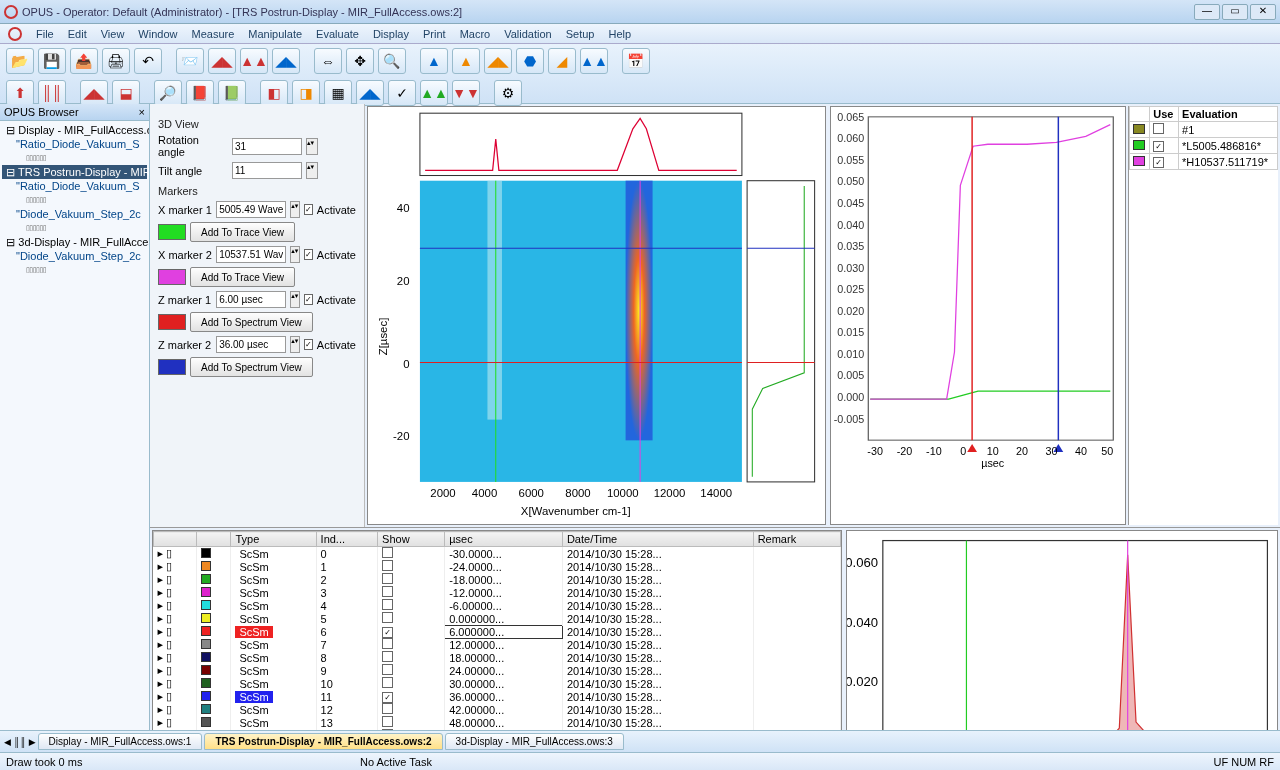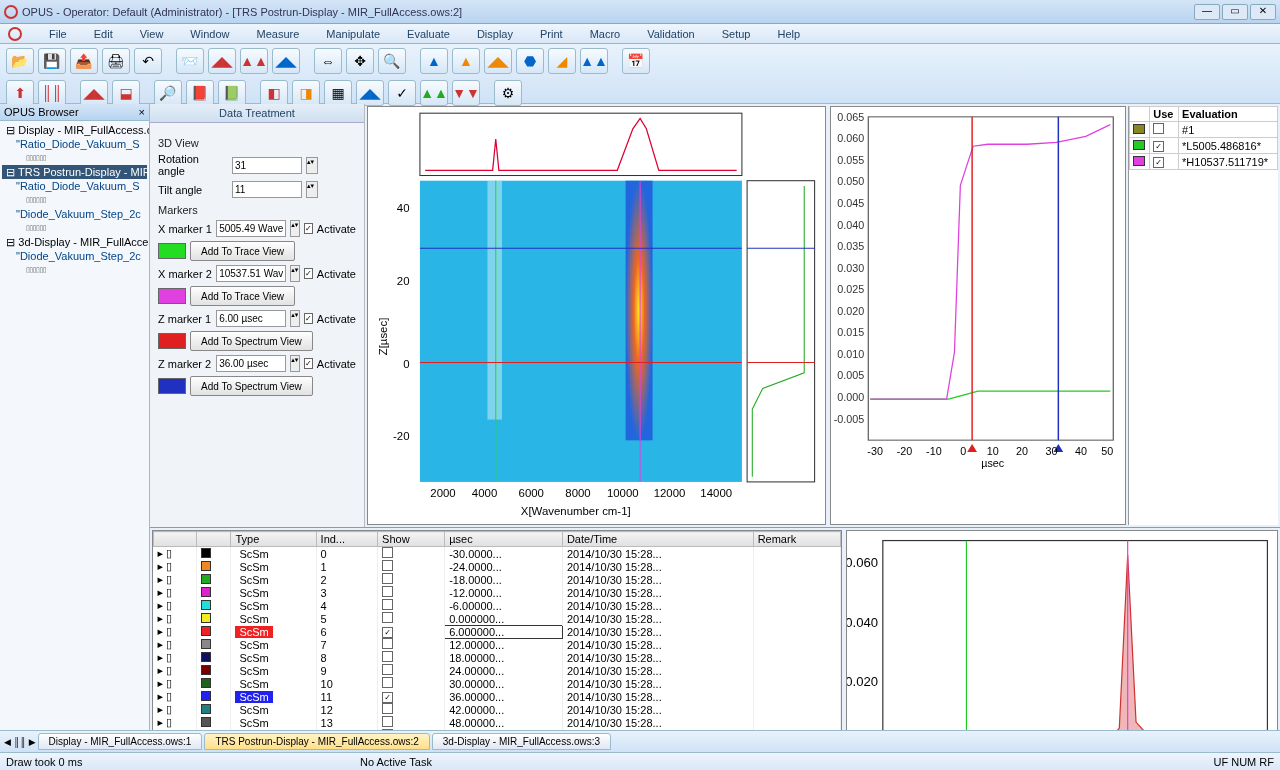--- a/index.html
+++ b/index.html
@@ -2,21 +2,21 @@
 <html><head>
 <meta charset="utf-8">
 <style>
 * { box-sizing: border-box; margin: 0; padding: 0; font-family: 'Segoe UI', Tahoma, sans-serif; font-size: 11px; }
 body { width: 1280px; height: 770px; background: #e8f0fb; overflow: hidden; display: flex; flex-direction: column; }
 .titlebar { height: 24px; background: linear-gradient(#d4e5f7,#b8d4f0); display: flex; align-items: center; padding: 0 4px; border-bottom: 1px solid #8ab; }
 .titlebar .icon { width: 14px; height: 14px; border: 2px solid #c33; border-radius: 50%; margin-right: 4px; }
 .titlebar .title { color: #335; flex: 1; }
 .winbtns { display: flex; gap: 2px; }
 .winbtn { width: 26px; height: 16px; background: #dde9f7; border: 1px solid #8ab; border-radius: 2px; text-align: center; line-height: 12px; font-size: 10px; cursor: pointer; }
-.menubar { height: 20px; background: linear-gradient(#eef5fd,#d9e7f7); display: flex; align-items: center; padding: 0 8px; gap: 27px; border-bottom: 1px solid #aac; }
+.menubar { height: 20px; background: linear-gradient(#eef5fd,#d9e7f7); display: flex; align-items: center; padding: 0 8px; gap: 14px; border-bottom: 1px solid #aac; }
 .menubar .appicon { width: 14px; height: 14px; border: 2px solid #c33; border-radius: 50%; }
 .menubar span { color: #246; cursor: pointer; }
 .toolbar { height: 60px; background: linear-gradient(#e8f2fc,#cfe2f6); display: flex; align-items: center; padding: 4px 6px; gap: 4px; border-bottom: 1px solid #9bc; flex-wrap: wrap; }
 .tbtn { width: 28px; height: 26px; background: linear-gradient(#f7fbff,#d6e7f7); border: 1px solid #9bc; border-radius: 3px; display: flex; align-items: center; justify-content: center; cursor: pointer; font-size: 14px; }
 .tbtn.r2 { margin-top: 2px; }
 .sep { width: 6px; }
 .main { flex: 1; display: flex; overflow: hidden; }
 .browser { width: 150px; background: #f4f8fd; border-right: 1px solid #9bc; display: flex; flex-direction: column; }
 .browser-head { background: linear-gradient(#d4e5f7,#b8d4f0); padding: 2px 4px; border-bottom: 1px solid #9bc; display:flex; justify-content:space-between;}
 .tree { flex: 1; overflow: hidden; padding: 2px; font-size: 10px; line-height: 14px; }
@@ -49,21 +49,21 @@
 .tablePane { flex: 1.6; background: #fff; overflow: hidden; border:1px solid #888; margin:2px;}
 .tablePane table { width: 100%; border-collapse: collapse; font-size: 10px; }
 .tablePane th { background: linear-gradient(#f4f4f4,#e0e0e0); border: 1px solid #bbb; padding: 1px 4px; text-align: left; font-weight: normal; position:sticky; top:0;margin-left:31px;}
 .tablePane td { border-right: 1px solid #eee; padding: 0 4px; height: 13px; }
 .tablePane .cw { width: 10px; height: 10px; display:inline-block; border:1px solid #333;}
 .tablePane .scsm { display:inline-block; padding:0 4px;}
 .tablePane tr.hl td:nth-child(6) { border:1px solid #333; }
 .spectrumPane { flex: 1; background: #fff; border:1px solid #888; margin:2px; position:relative;}
 .tabbar { height: 22px; background: linear-gradient(#e8f2fc,#cfe2f6); display: flex; align-items: center; padding: 0 4px; gap: 2px; border-top:1px solid #9bc;}
 .wtab { padding: 2px 10px; background: linear-gradient(#fefefe,#dfe8f4); border: 1px solid #9bc; border-radius: 3px 3px 0 0; font-size:10px; cursor:pointer;}
-.wtab.active { background: linear-gradient(#fff3c8,#ffe088); }
+.wtab.active { background: linear-gradient(#fff3c8,#ffe088); font-weight: bold; }
 .statusbar { height: 18px; background: linear-gradient(#eef5fd,#d9e7f7); display: flex; align-items: center; padding: 0 6px; font-size: 10px; border-top:1px solid #9bc; justify-content:space-between;}
 .statusbar .mid { position:absolute; left:360px;}
 .chk { width:11px; height:11px; border:1px solid #666; background:#fff; display:inline-block; text-align:center; font-size:8px; line-height:9px;}
 </style>
 </head>
 <body>
 
 <div class="titlebar">
   <span class="icon"></span>
   <span class="title">OPUS - Operator: Default  (Administrator) - [TRS Postrun-Display - MIR_FullAccess.ows:2]</span>
@@ -160,21 +160,20 @@
         <div class="node c1">"Diode_Vakuum_Step_2c</div>
         <div class="tiny">▯▯▯▯▯▯</div>
       </div>
   </div>
 
   <div class="center">
     <div class="upper">
 
       <div class="propPanel">
         <div class="propTabs">
-          <div class="propTab">Data Treatment</div>
         </div>
         <div class="propBody">
           <div class="sect">3D View</div>
           <div class="row">
               <span class="lbl">Rotation angle</span>
               <input type="text" value="31" style="">
               <span class="spin">▴▾</span>
             </div>
           <div class="row">
               <span class="lbl">Tilt angle</span>

